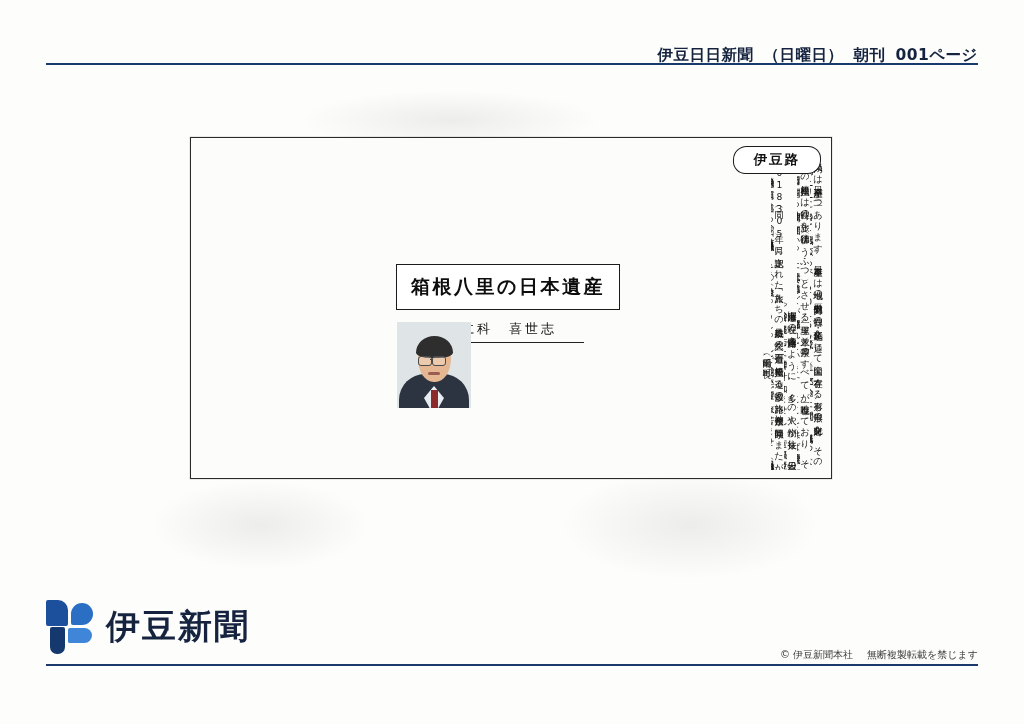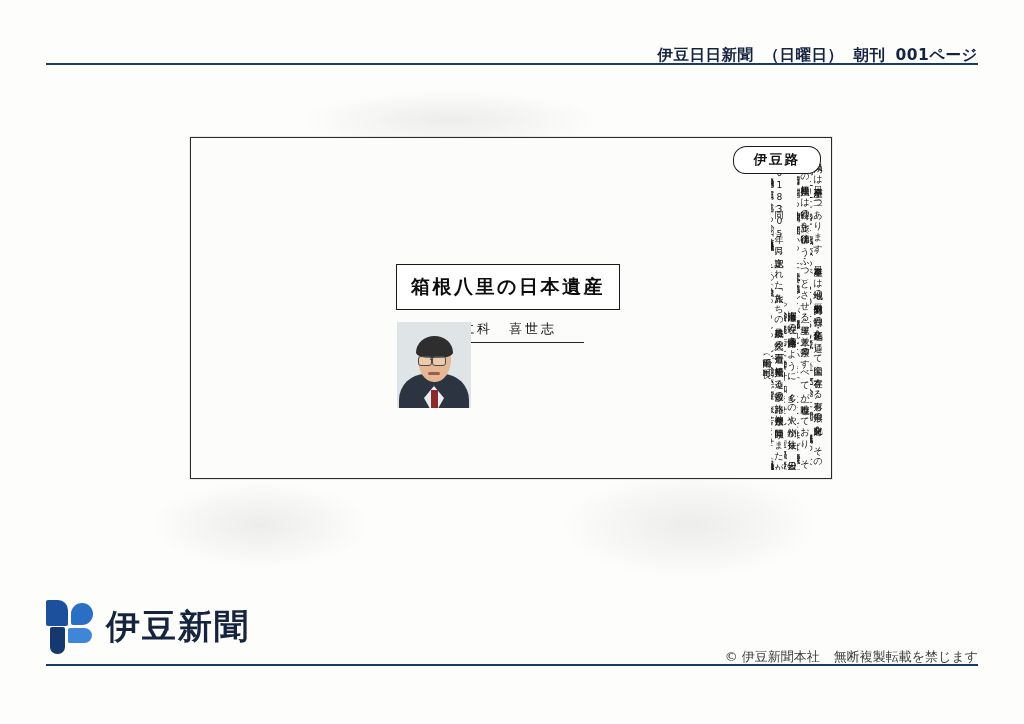--- a/index.html
+++ b/index.html
@@ -264,21 +264,21 @@
     font-size: 34px;
     font-weight: bold;
     color: #15233f;
     letter-spacing: 2px;
   }
   .copyright {
     position: absolute;
     right: 46px;
     top: 648px;
     font-family: "DejaVu Sans", sans-serif;
-    font-size: 13px;
+    font-size: 10px;
     color: #3a3a3a;
     white-space: nowrap;
   }
   .copyright .c-gap { display: inline-block; width: 14px; }
 </style>
 </head>
 <body>
 
 <div class="page">
 

